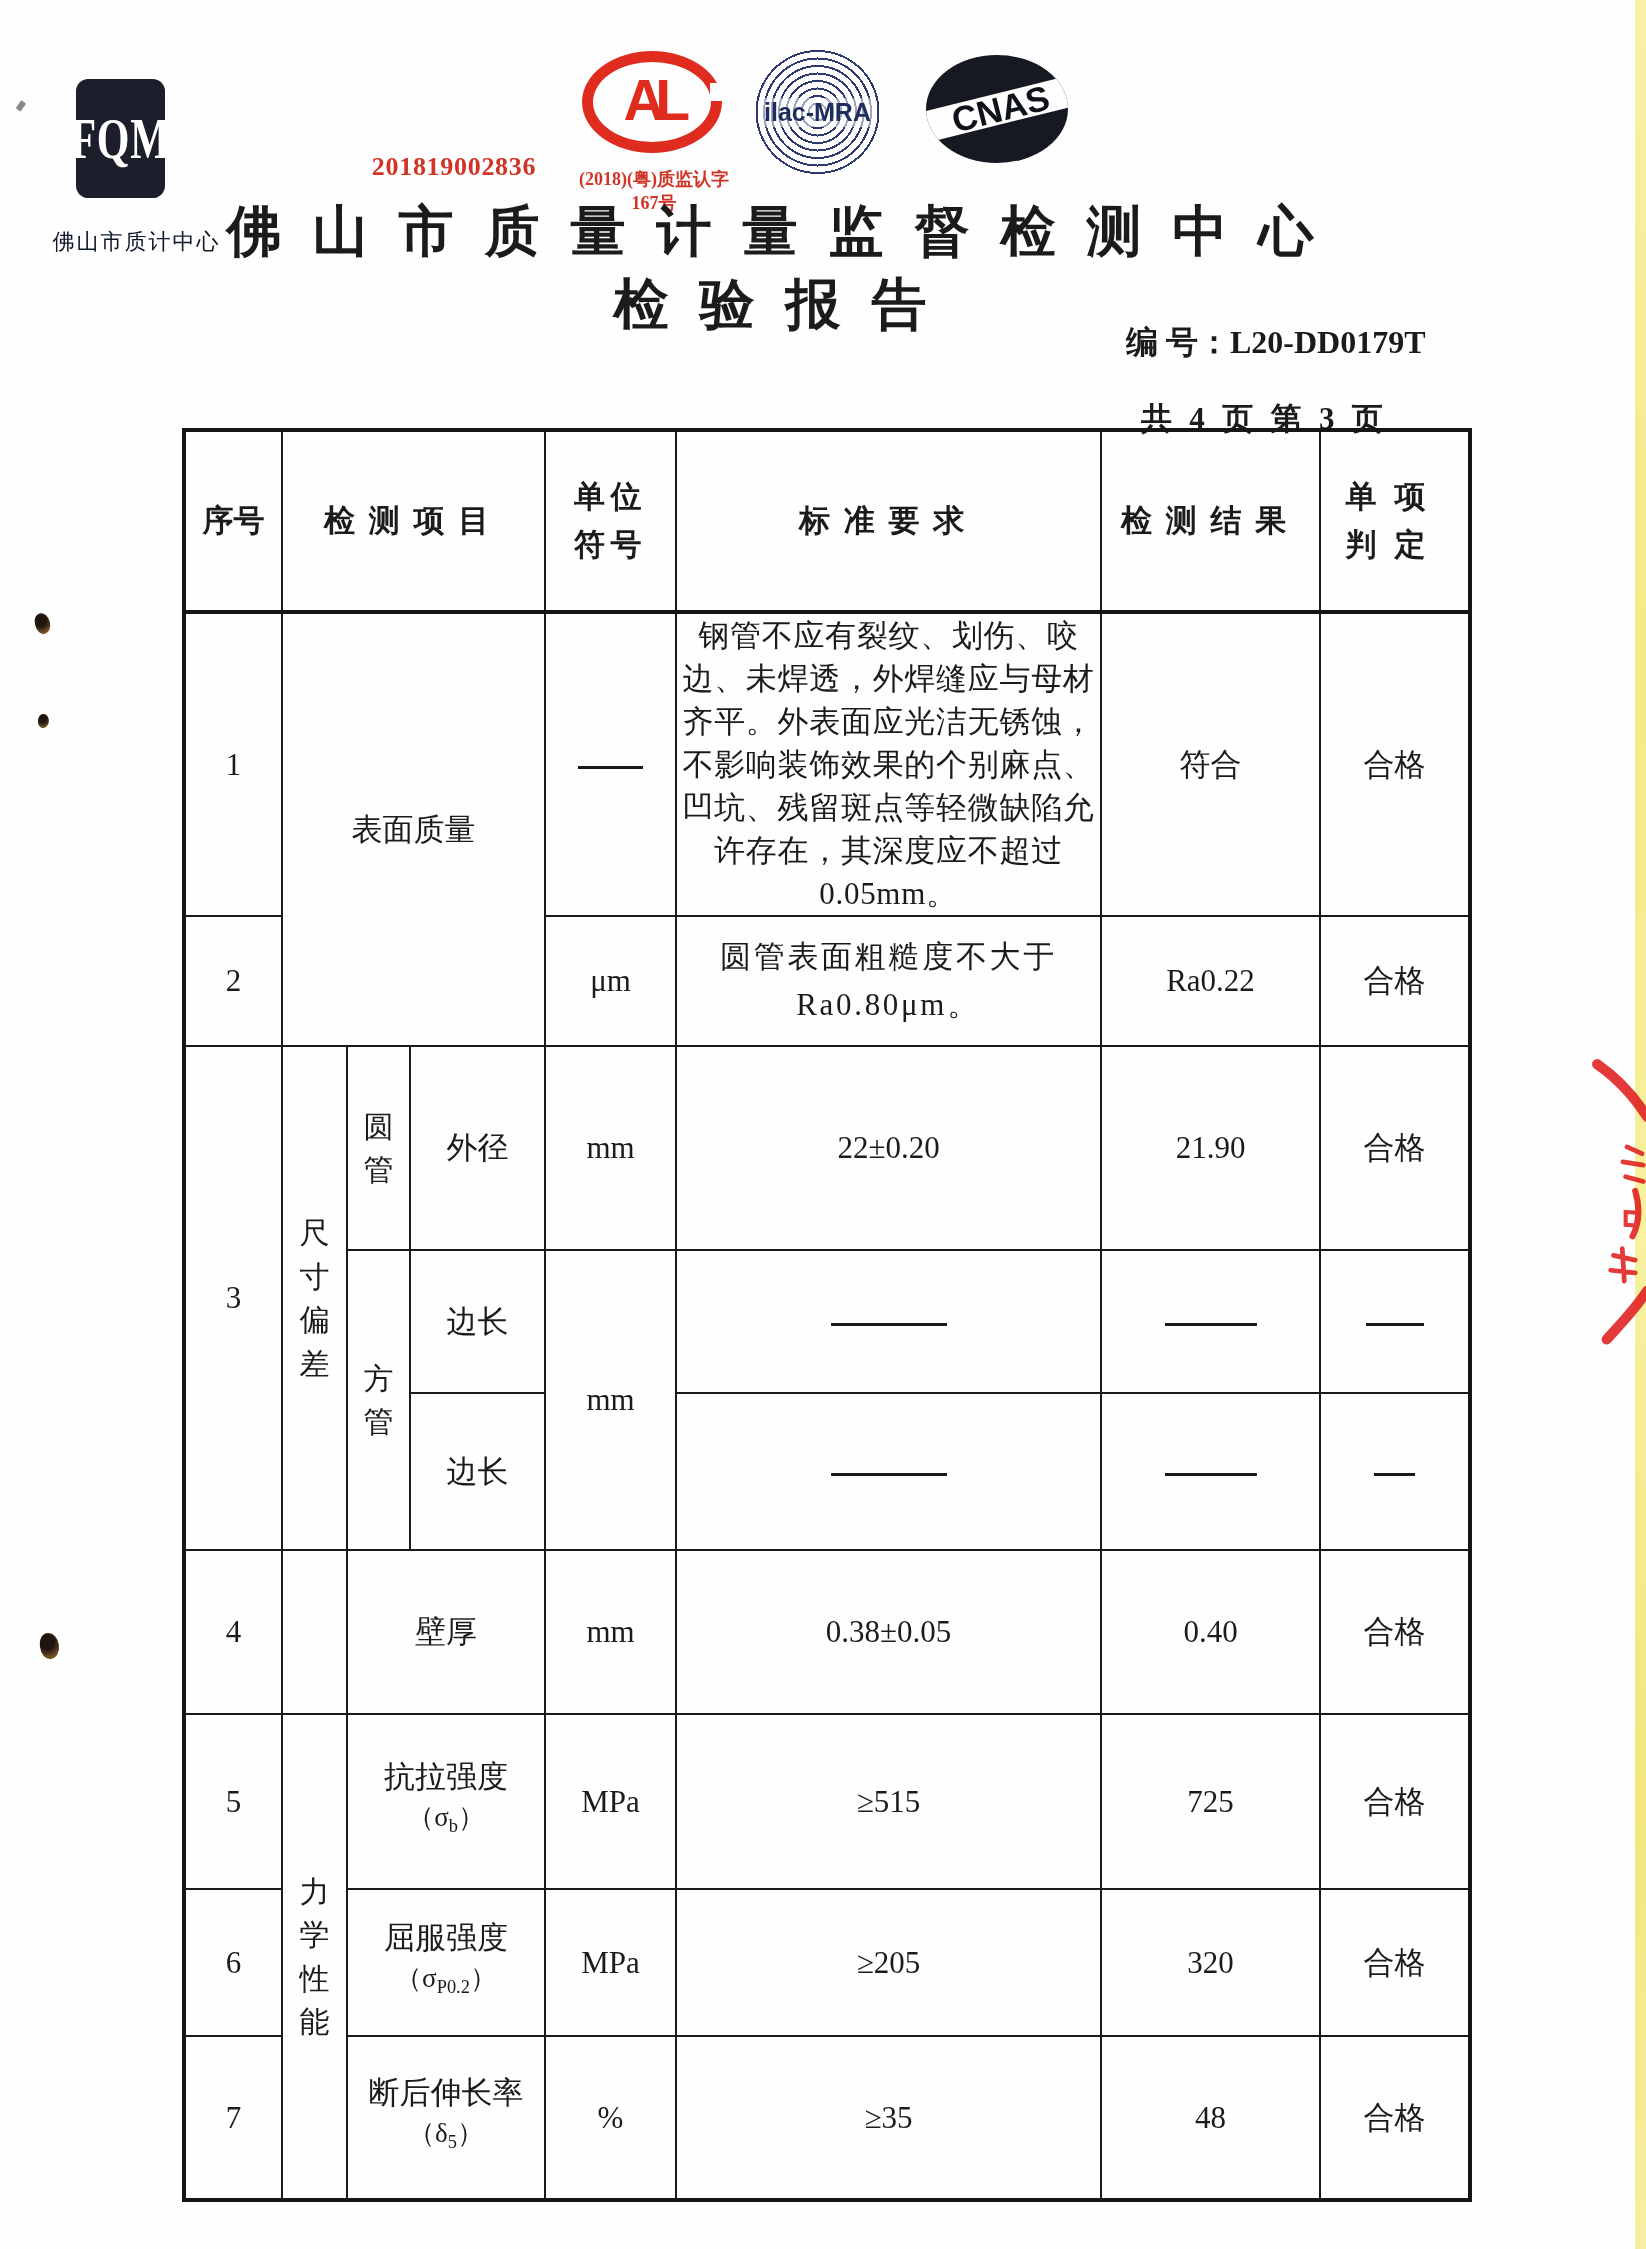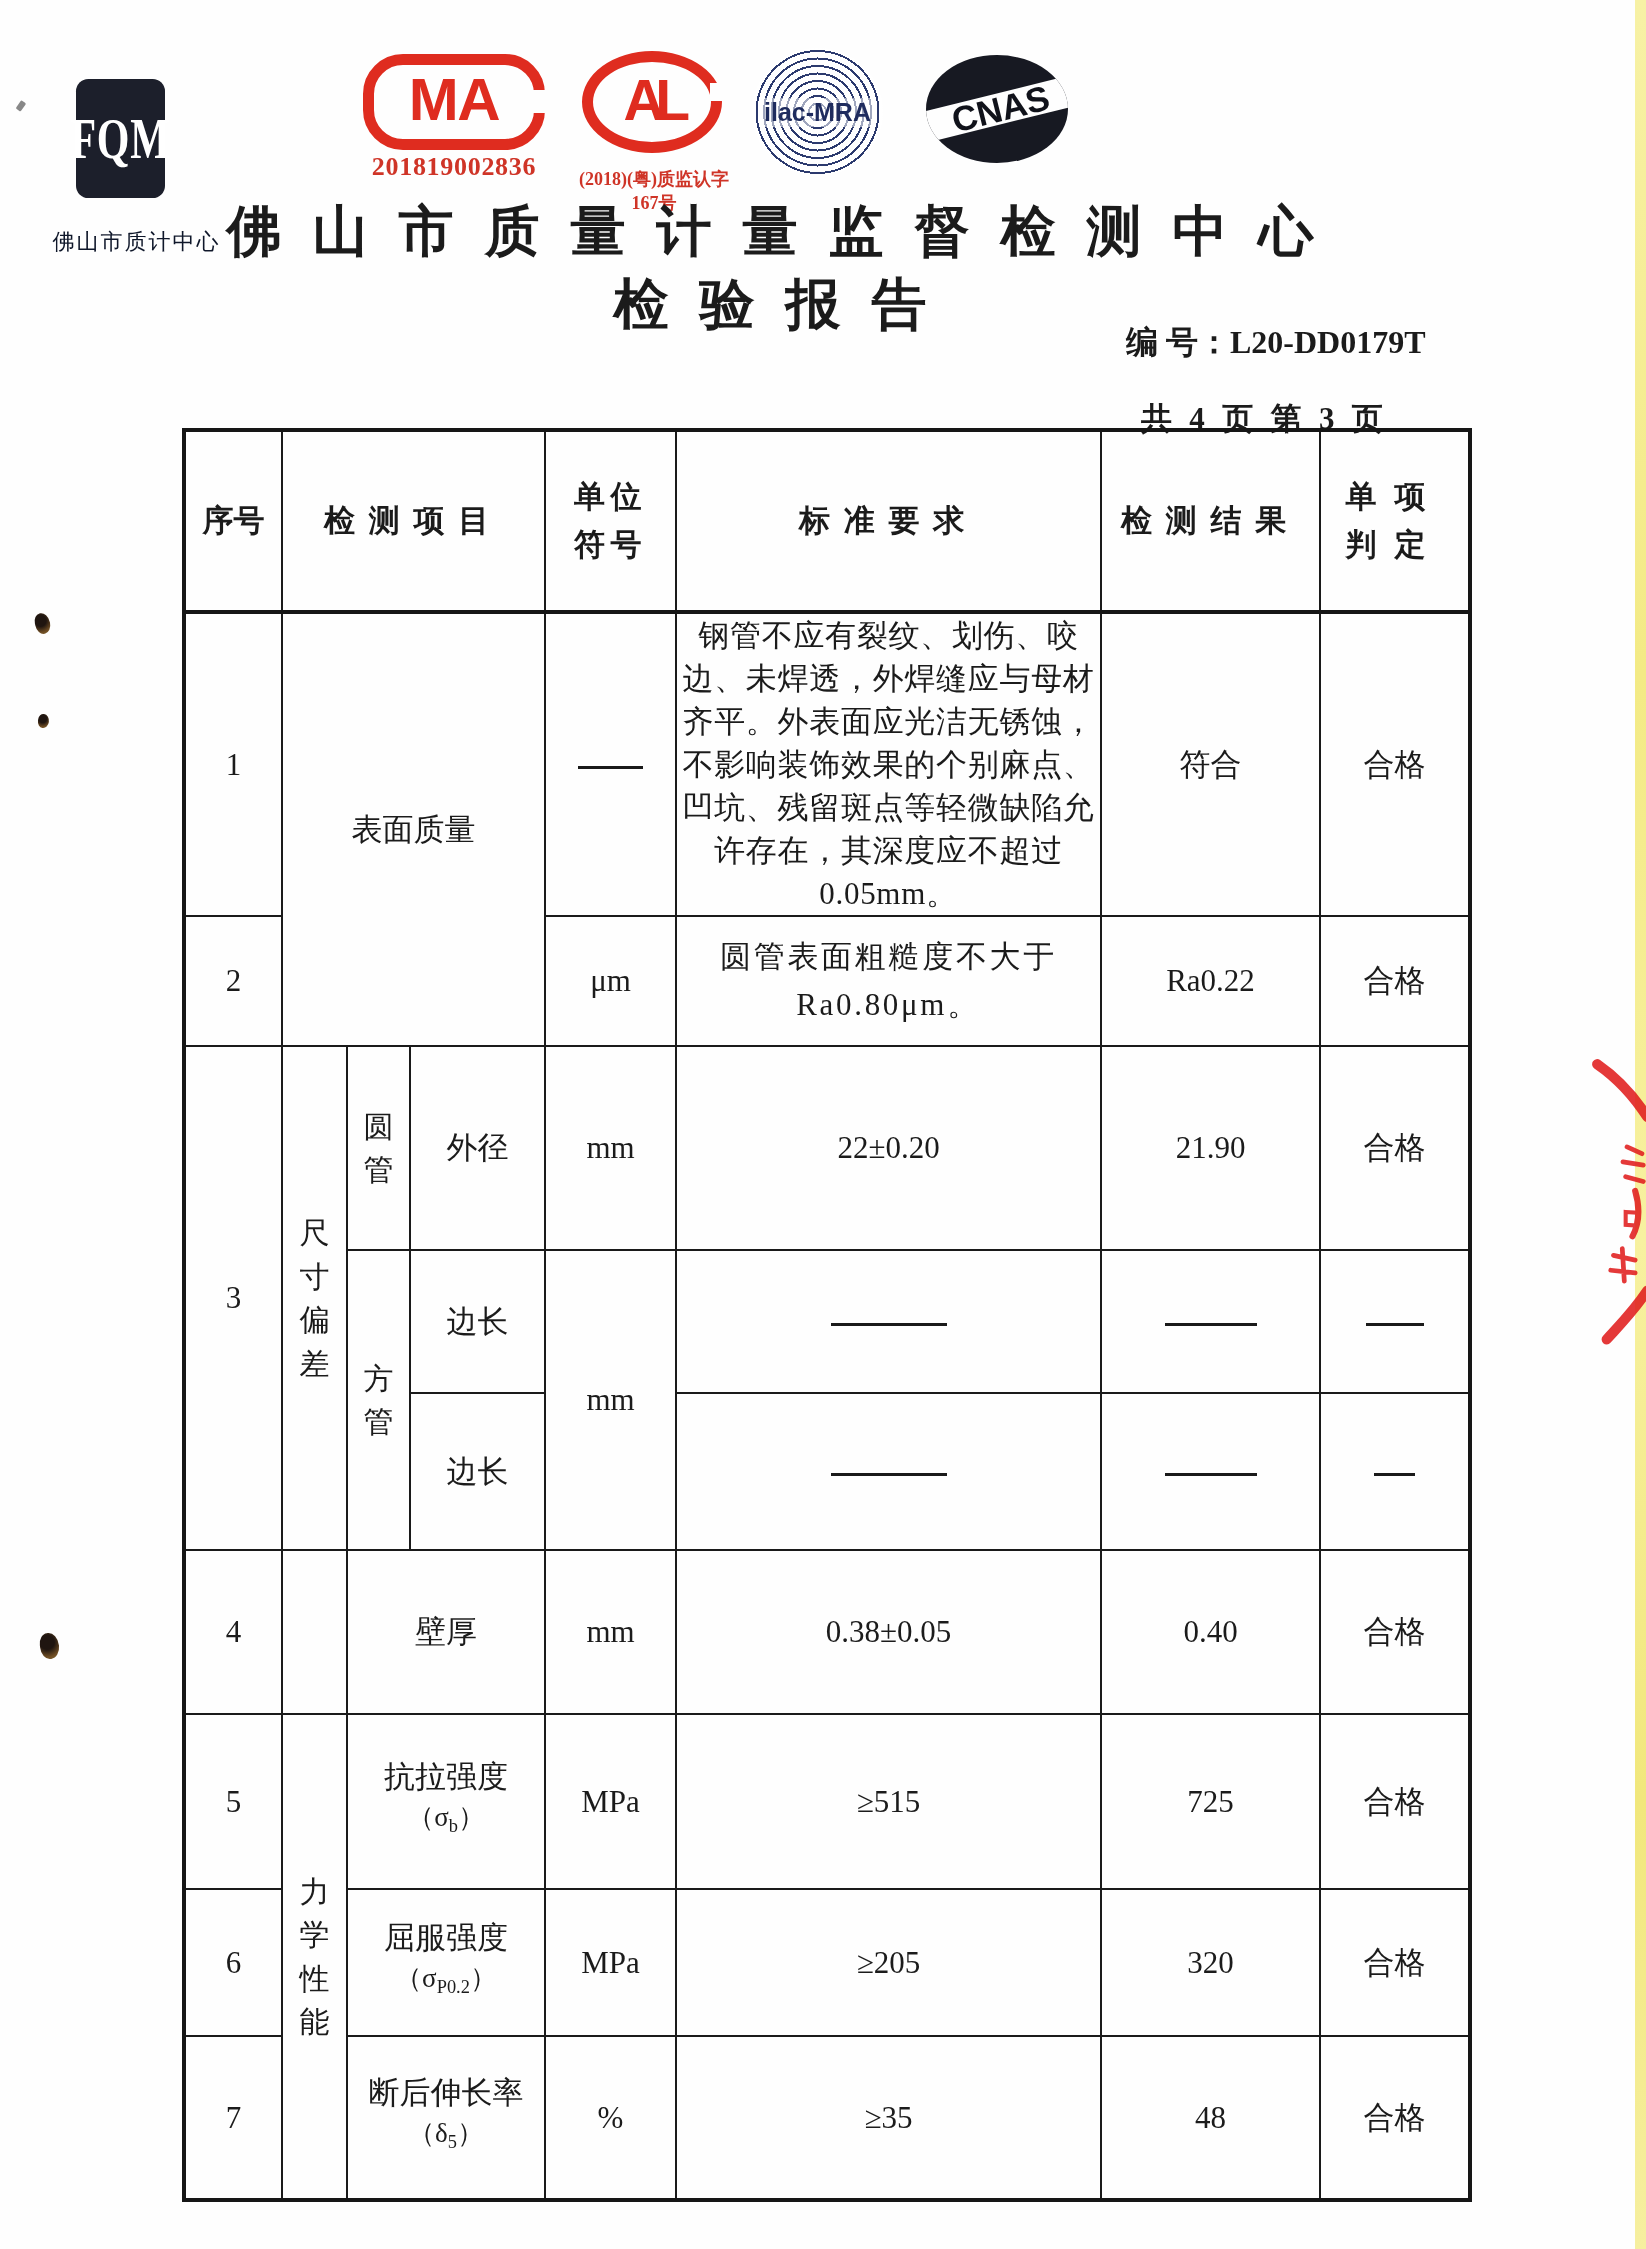--- a/index.html
+++ b/index.html
@@ -90,24 +90,20 @@
   <div class="blob b1"></div>
   <div class="blob b2"></div>
   <div class="blob b3"></div>
   <div class="tick"></div>
 
   <div class="fqm-box">
     <span>FQM</span>
   </div>
   <div class="fqm-caption">佛山市质计中心</div>
 
-  <div class="cma">
-    <div class="gap"></div>
-    <div class="ma">MA</div>
-  </div>
   <div class="cma-number">201819002836</div>
 
   <div class="cal">
     <div class="gap"></div>
     <div class="al">AL</div>
   </div>
   <div class="cal-caption">(2018)(粤)质监认字167号</div>
 
   <div class="ilac">
     <span>ilac-MRA</span>

